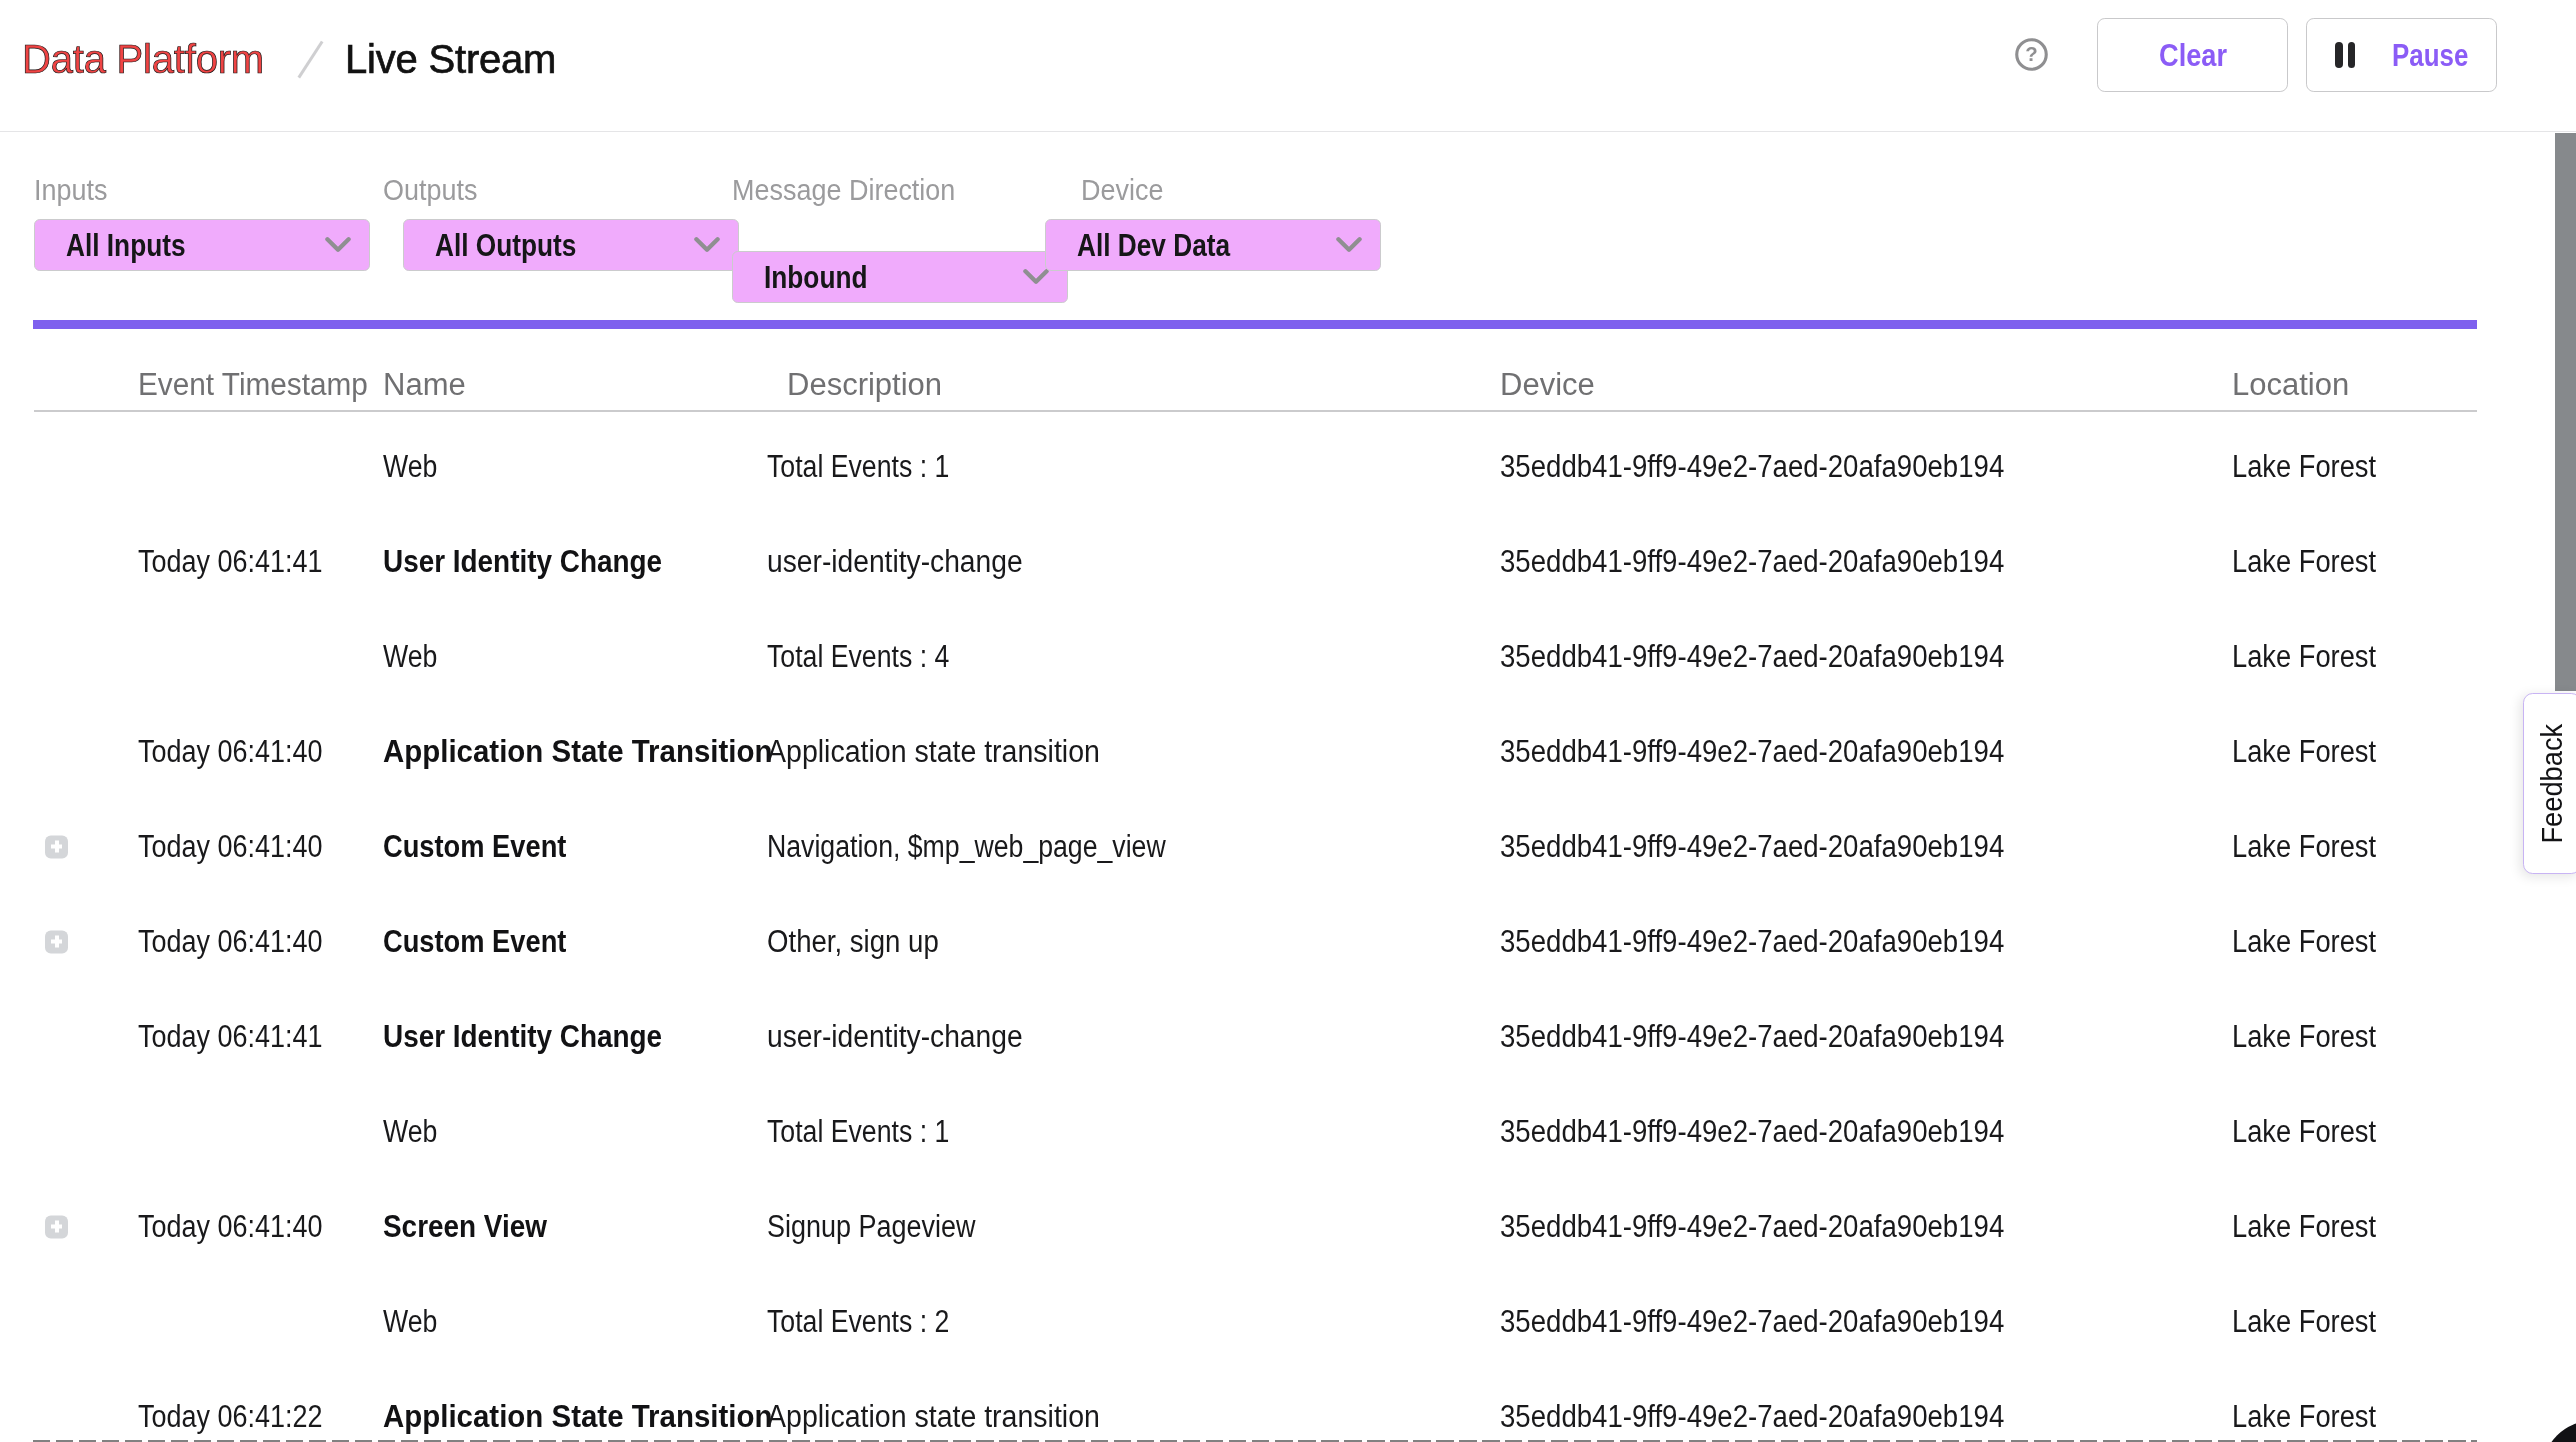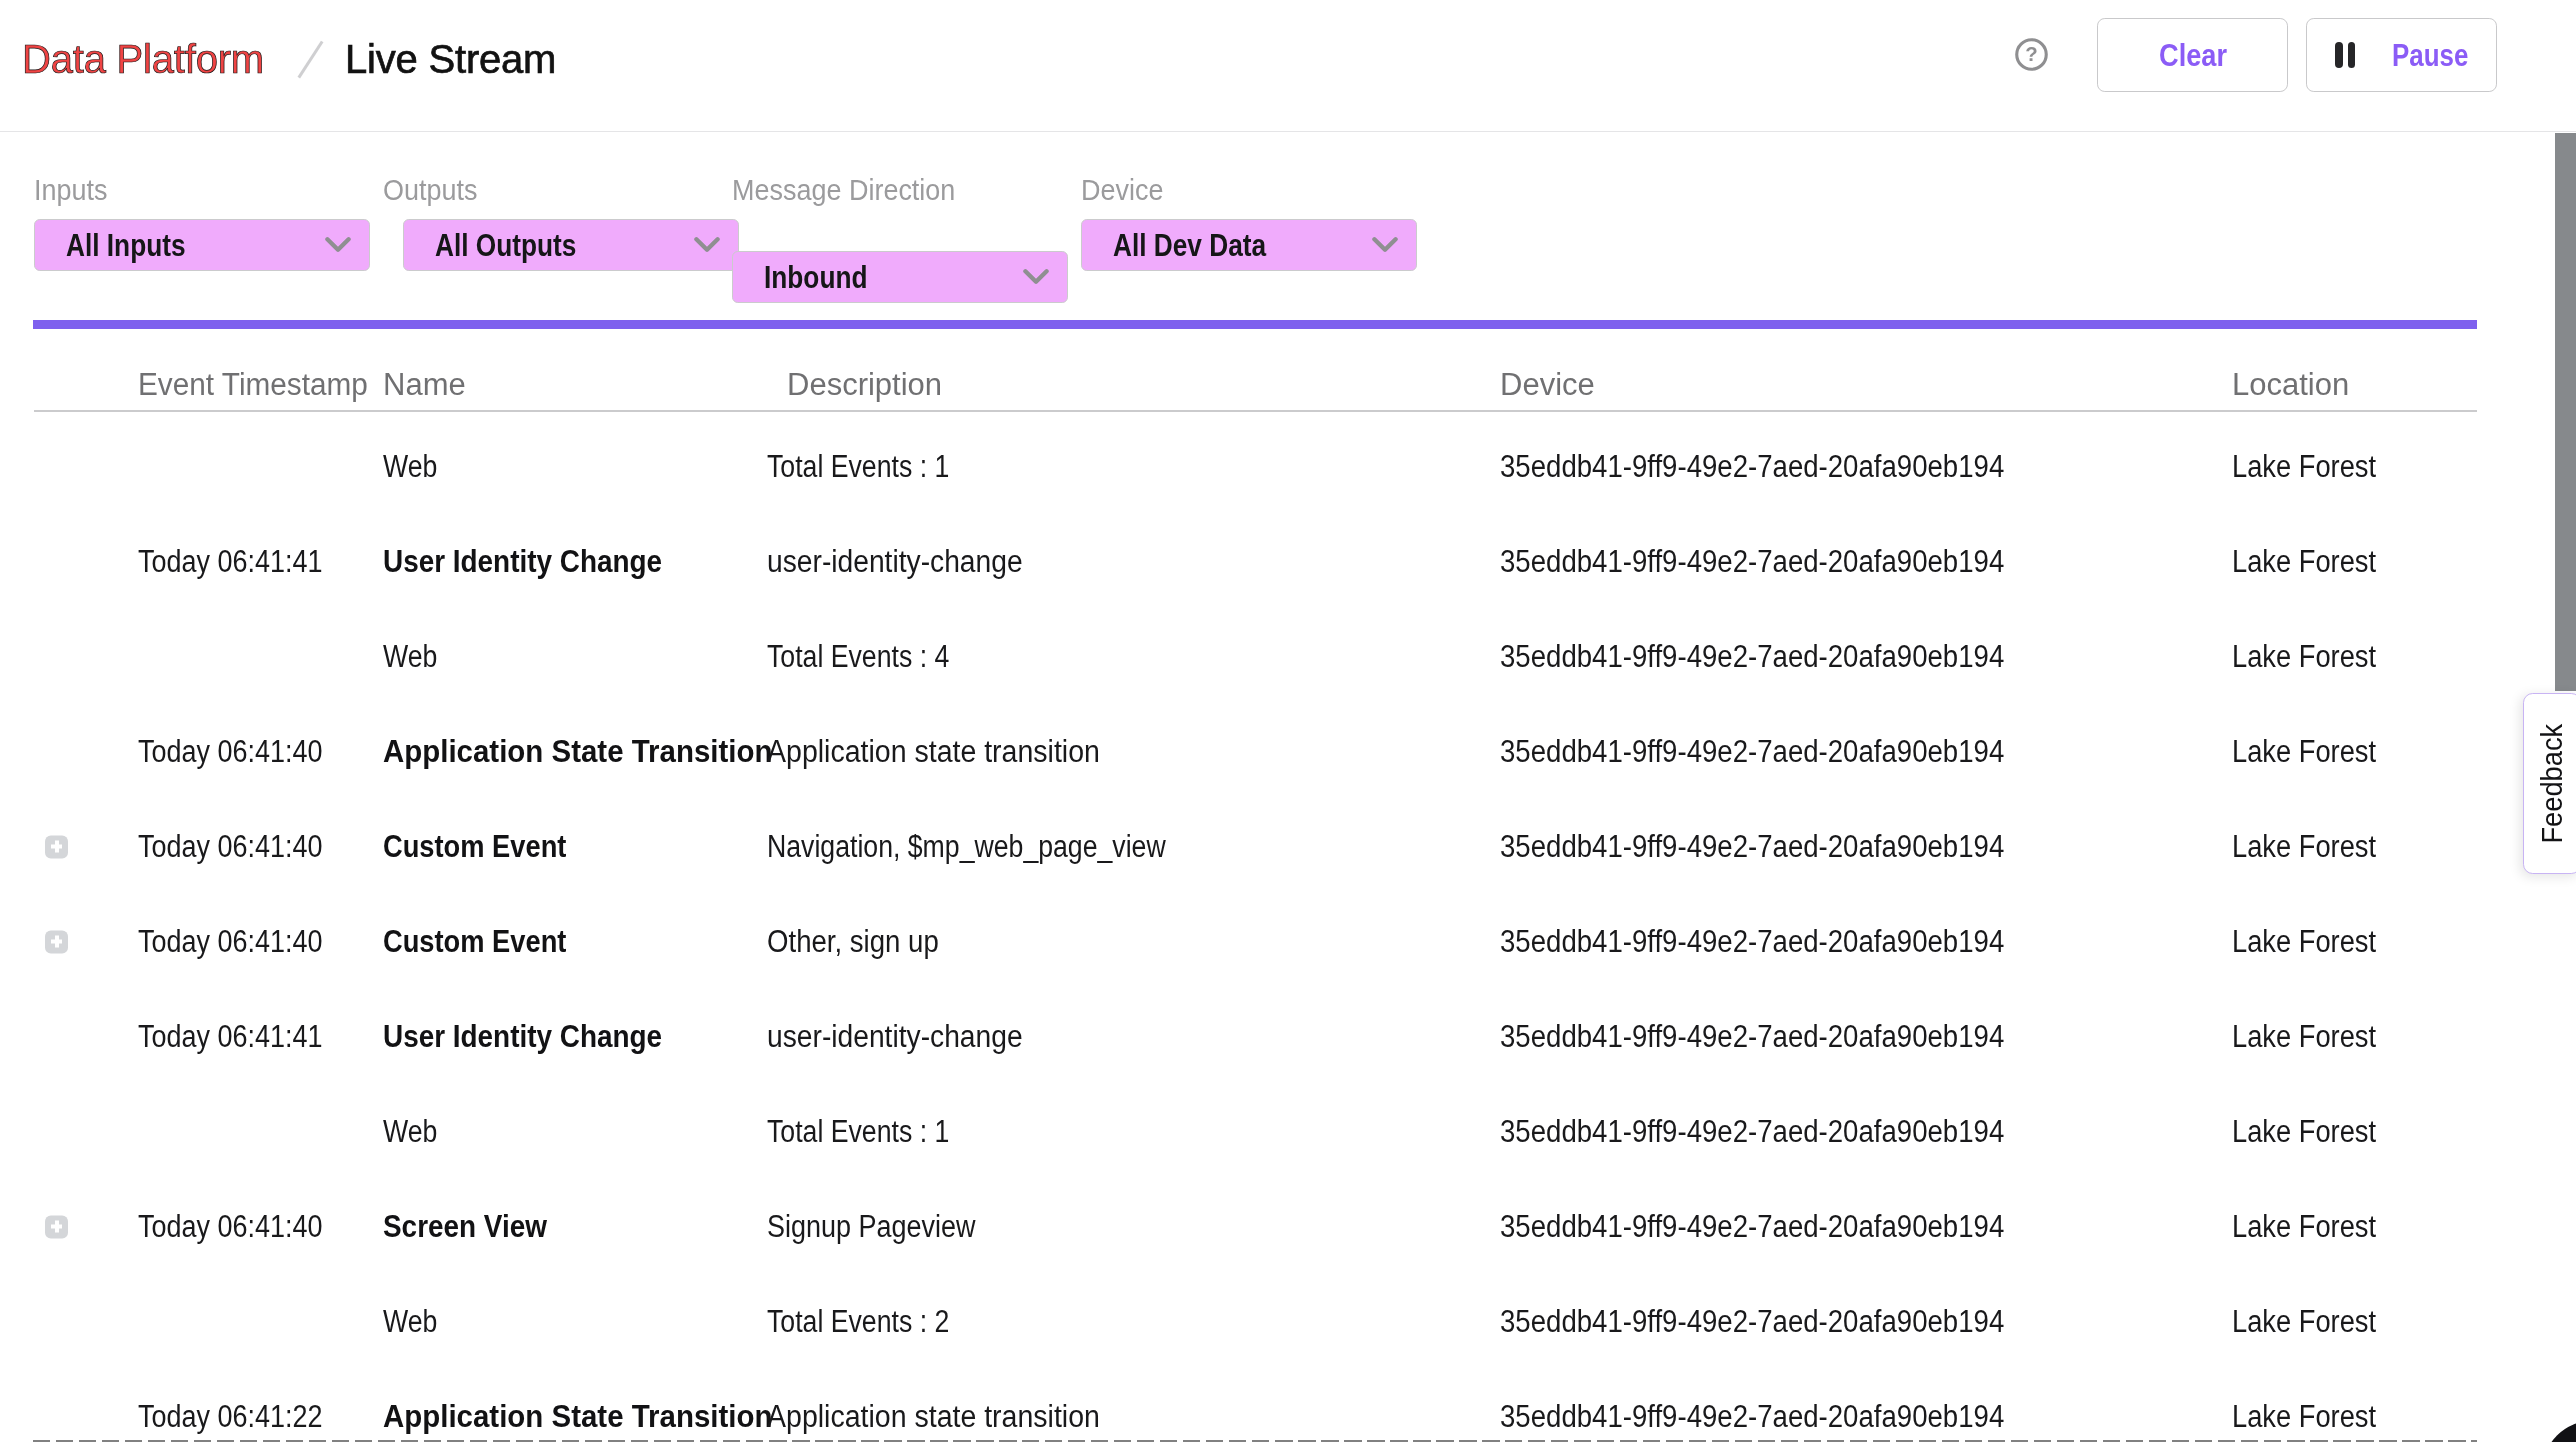--- a/index.html
+++ b/index.html
@@ -111,21 +111,21 @@
     <svg class="ddchev" width="26" height="16.5" viewBox="0 0 27 17">
       <path d="M2.5 2.5 L13.5 13.5 L24.5 2.5" fill="none" stroke="#8f8f91" stroke-width="4.5" stroke-linecap="round" stroke-linejoin="round"></path>
     </svg>
   </div>
   <div class="dd" style="left:732px;margin-top:32px;">
     <span class="ddtext">Inbound</span>
     <svg class="ddchev" width="26" height="16.5" viewBox="0 0 27 17">
       <path d="M2.5 2.5 L13.5 13.5 L24.5 2.5" fill="none" stroke="#8f8f91" stroke-width="4.5" stroke-linecap="round" stroke-linejoin="round"></path>
     </svg>
   </div>
-  <div class="dd" style="left:1081px;padding-left:7px;">
+  <div class="dd" style="left:1045px;padding-left:7px;">
     <span class="ddtext">All Dev Data</span>
     <svg class="ddchev" width="26" height="16.5" viewBox="0 0 27 17">
       <path d="M2.5 2.5 L13.5 13.5 L24.5 2.5" fill="none" stroke="#8f8f91" stroke-width="4.5" stroke-linecap="round" stroke-linejoin="round"></path>
     </svg>
   </div>
 
   <div class="purplebar"></div>
 
   <div class="th" style="left:138px; transform:scaleX(0.96); transform-origin:left top;">Event Timestamp</div>
   <div class="th" style="left:383px;">Name</div>

